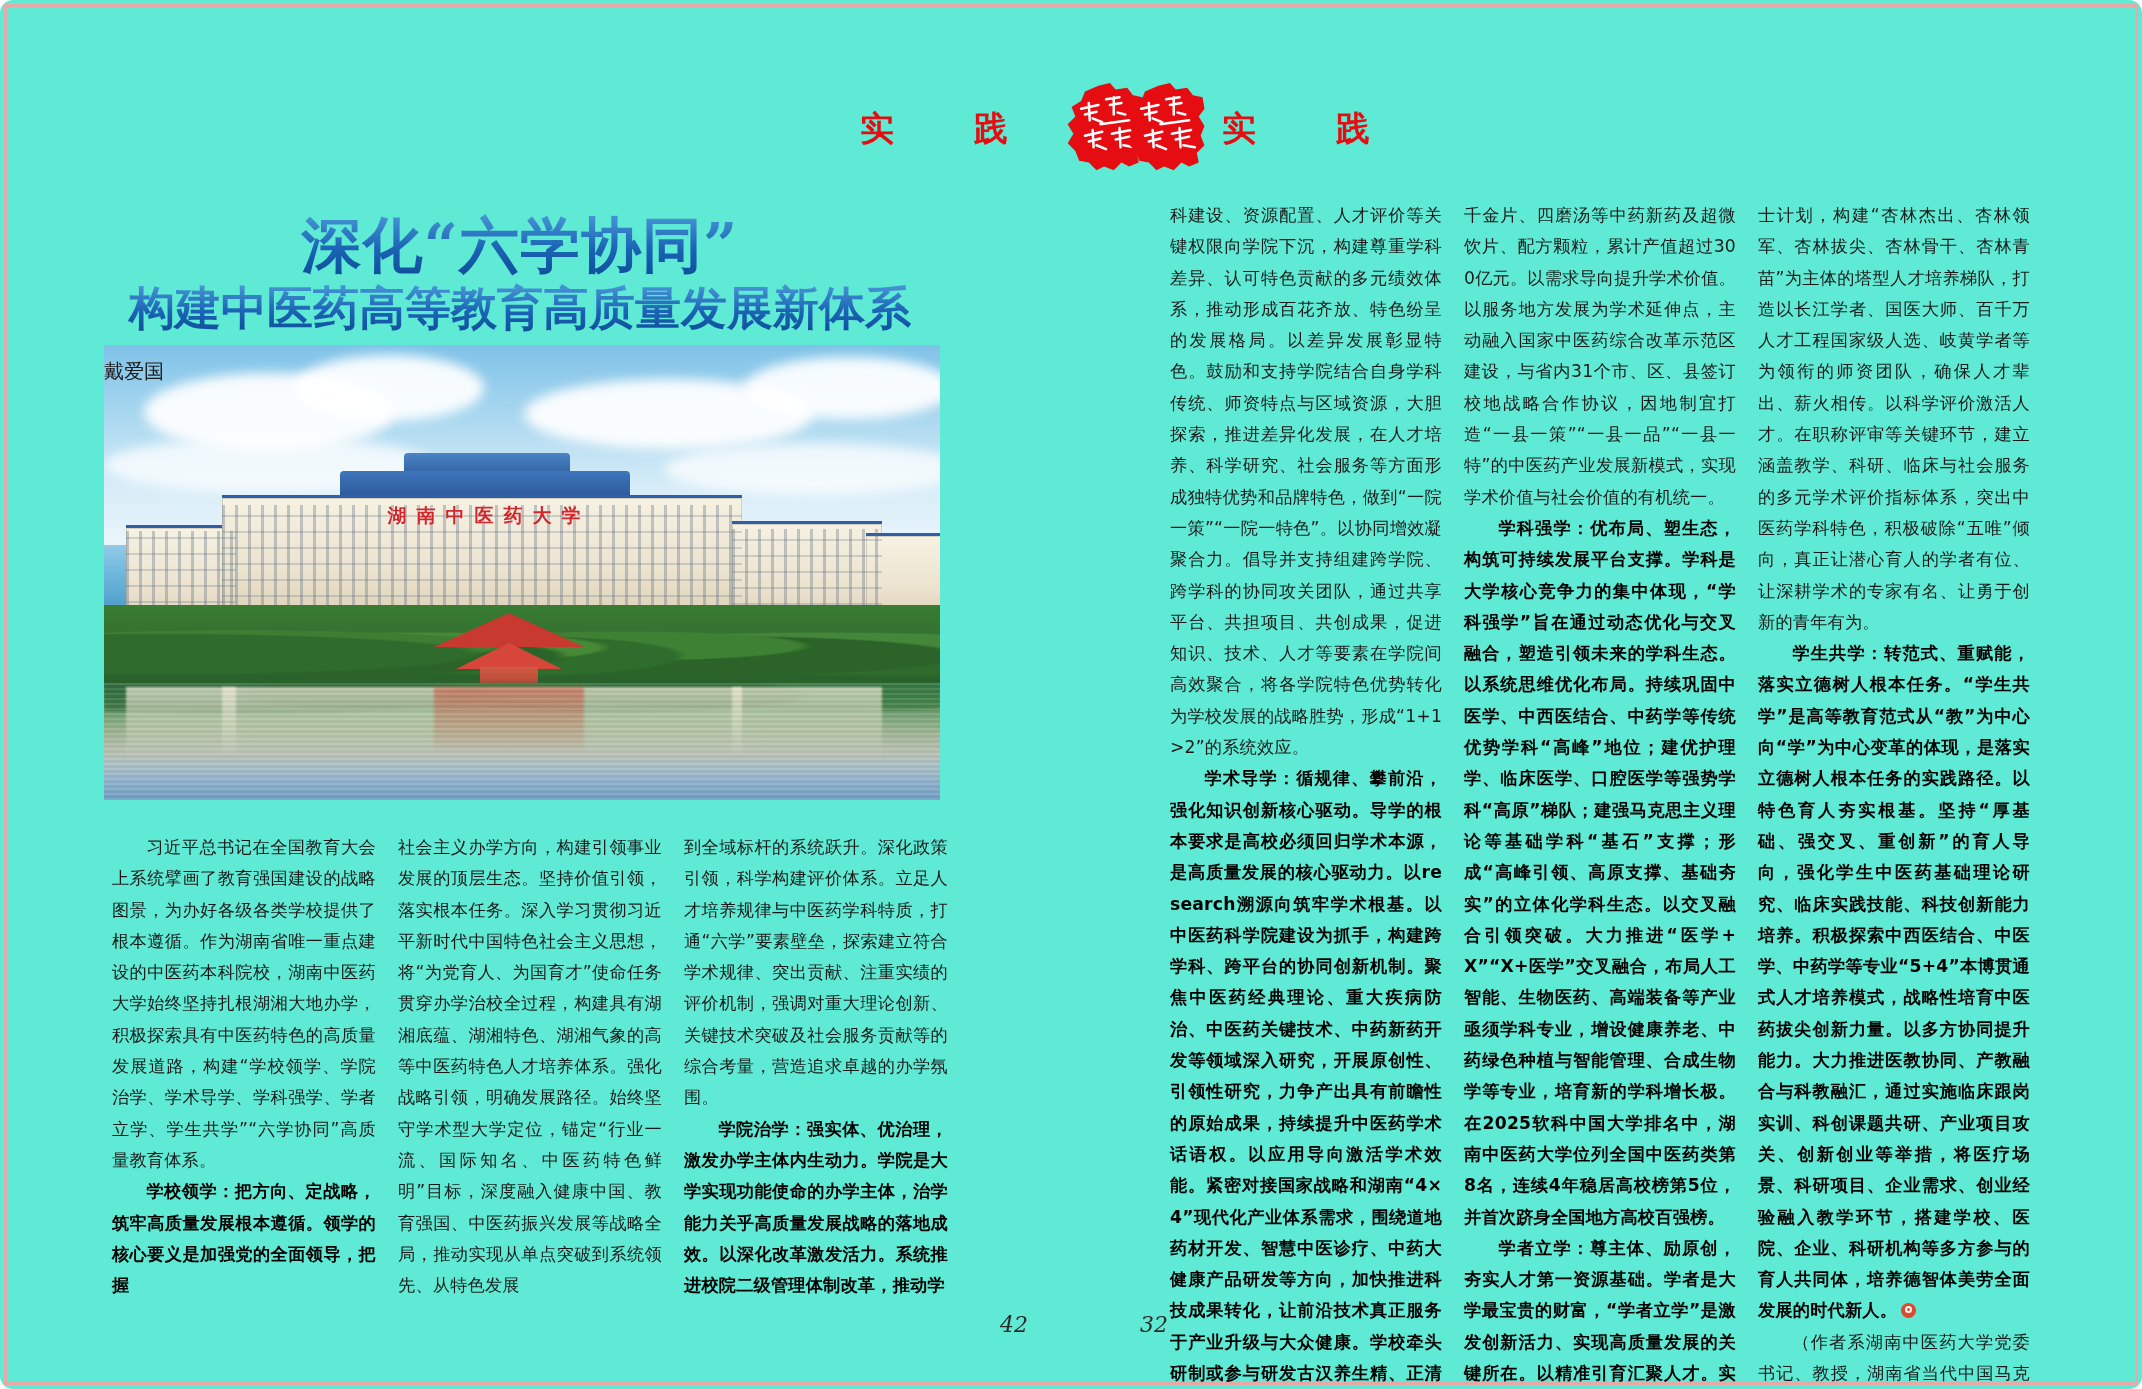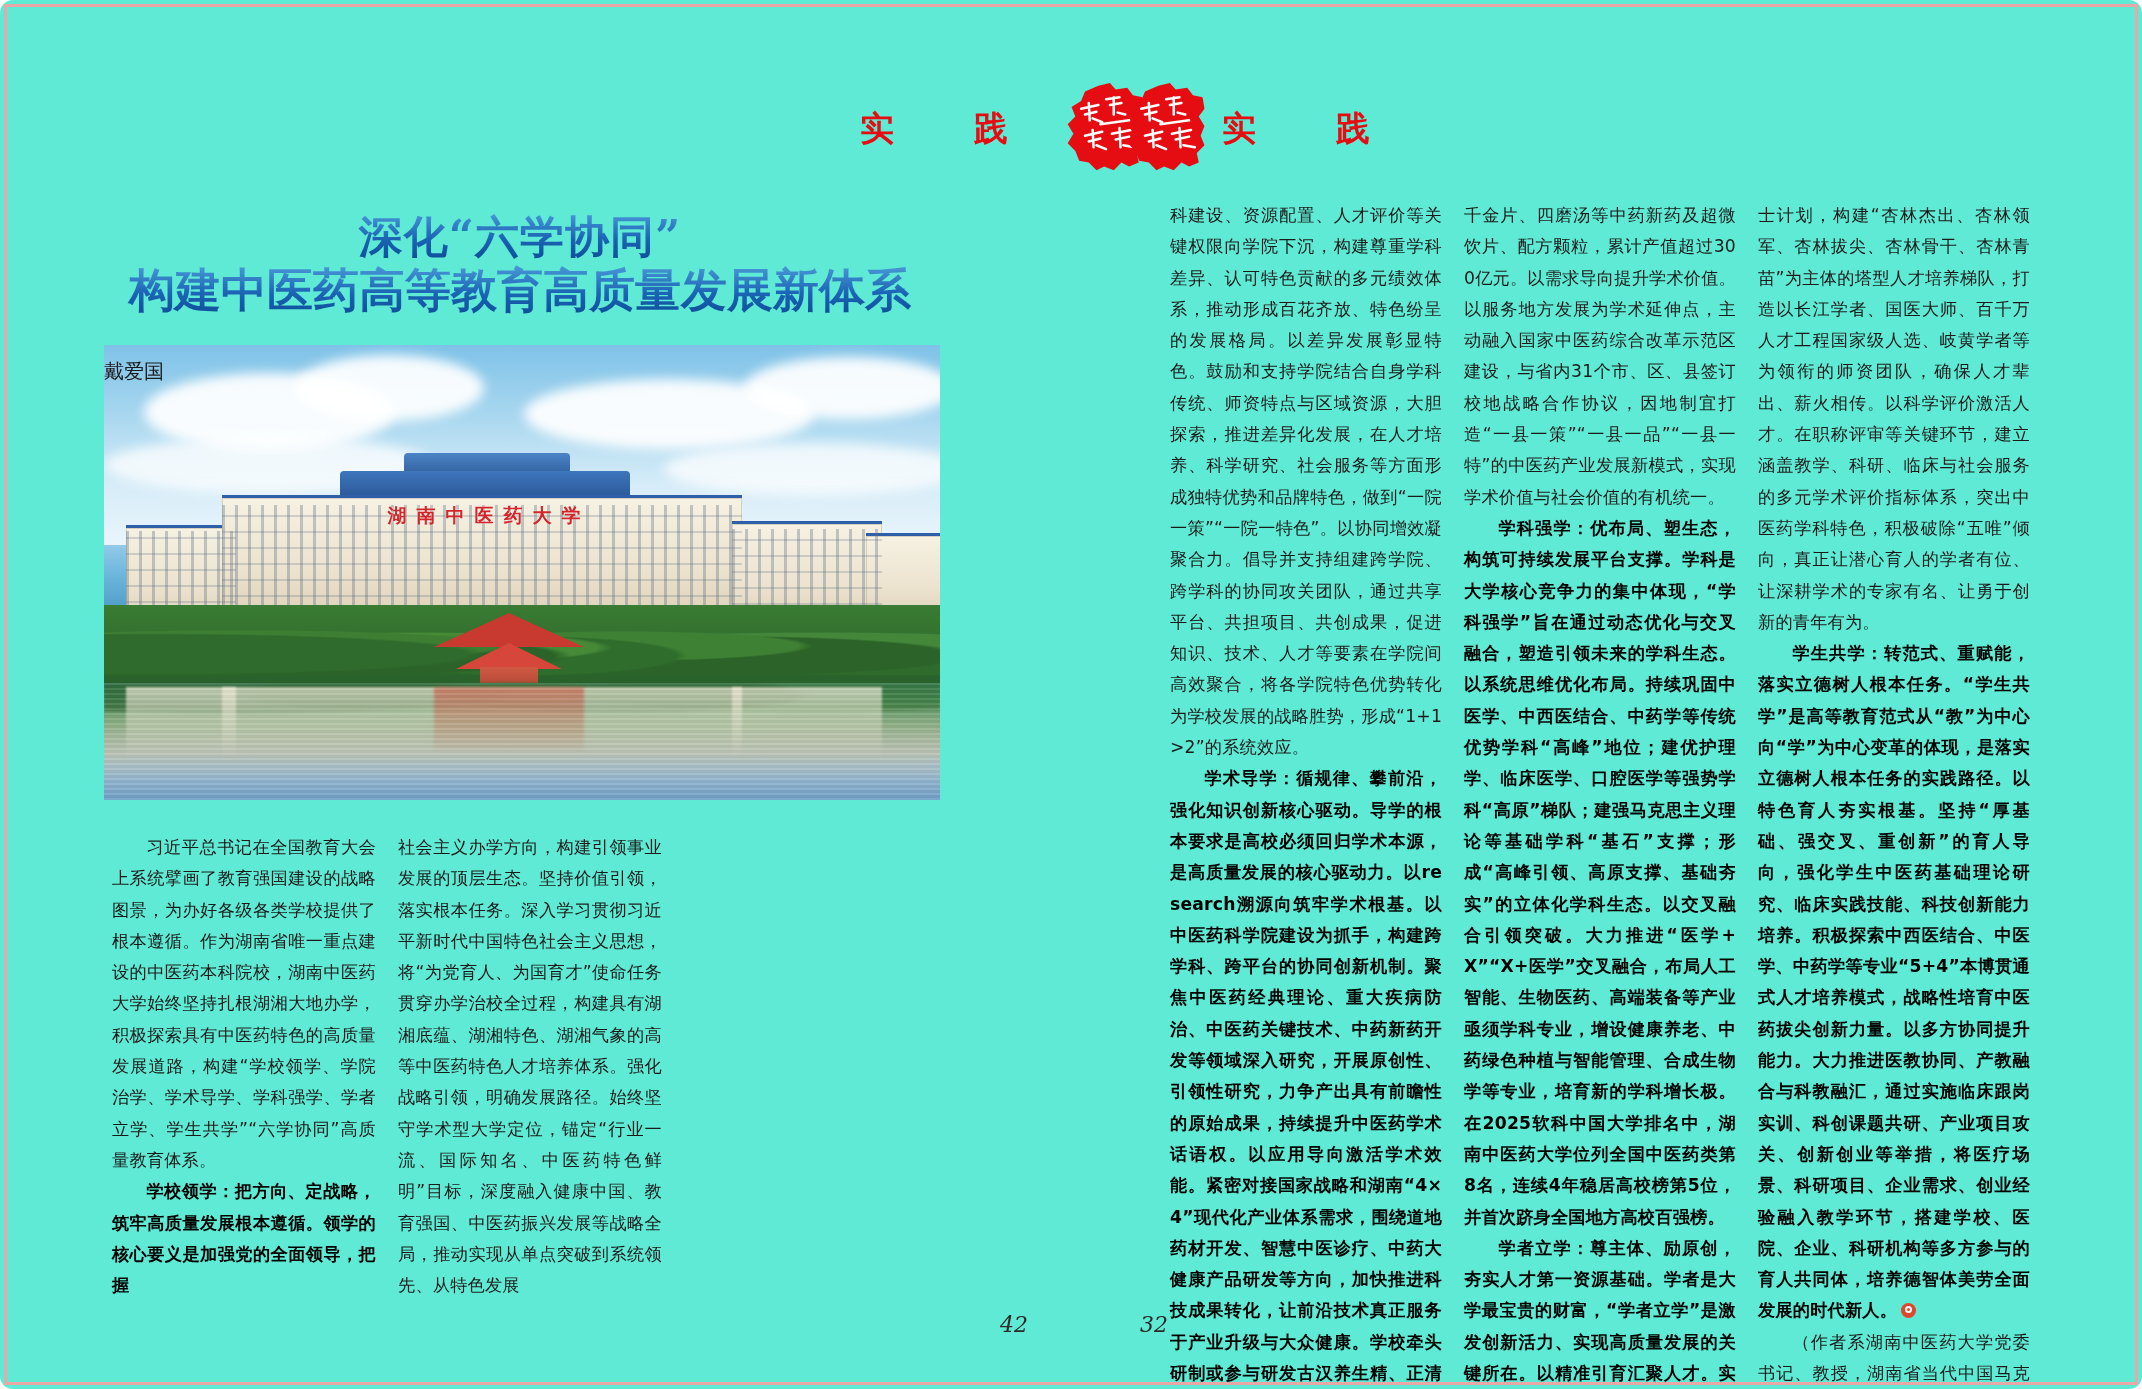--- a/index.html
+++ b/index.html
@@ -81,21 +81,21 @@
     font-family: "DejaVu Serif", "Liberation Serif", serif;
     font-weight: bold;
     color: #1b6fc0;
     background: linear-gradient(180deg, #4a9ad8 0%, #1b63b4 55%, #0d4d97 100%);
     -webkit-background-clip: text;
     background-clip: text;
     -webkit-text-fill-color: transparent;
     line-height: 1.12;
     white-space: nowrap;
   }
-  .title-line-1 { font-size: 44px; letter-spacing: 1px; }
+  .title-line-1 { font-size: 60px; letter-spacing: 1px; }
   .title-line-2 { font-size: 46px; letter-spacing: 0px; margin-top: 4px; }
 
   .hero {
     position: absolute;
     left: 104px;
     top: 345px;
     width: 836px;
     height: 455px;
     overflow: hidden;
     background: linear-gradient(180deg,#bfe0f4 0%, #d9ecf8 18%, #cfe6f5 30%, #9fd0ec 42%, #6fb8dd 50%, #4f9ec9 58%, #3d87b4 66%, #2f6f97 78%, #27597a 100%);
@@ -362,20 +362,24 @@
     <div class="byline">戴爱国</div>
 
     <div class="cols cols-31">
       <div class="col">
         <p>习近平总书记在全国教育大会上系统擘画了教育强国建设的战略图景，为办好各级各类学校提供了根本遵循。作为湖南省唯一重点建设的中医药本科院校，湖南中医药大学始终坚持扎根湖湘大地办学，积极探索具有中医药特色的高质量发展道路，构建“学校领学、学院治学、学术导学、学科强学、学者立学、学生共学”“六学协同”高质量教育体系。</p>
         <p><b>学校领学：把方向、定战略，筑牢高质量发展根本遵循。领学的核心要义是加强党的全面领导，把握</b></p>
       </div>
       <div class="col">
         <p class="cont">社会主义办学方向，构建引领事业发展的顶层生态。坚持价值引领，落实根本任务。深入学习贯彻习近平新时代中国特色社会主义思想，将“为党育人、为国育才”使命任务贯穿办学治校全过程，构建具有湖湘底蕴、湖湘特色、湖湘气象的高等中医药特色人才培养体系。强化战略引领，明确发展路径。始终坚守学术型大学定位，锚定“行业一流、国际知名、中医药特色鲜明”目标，深度融入健康中国、教育强国、中医药振兴发展等战略全局，推动实现从单点突破到系统领先、从特色发展</p>
       </div>
+      <div class="col">
+        <p class="cont">到全域标杆的系统跃升。深化政策引领，科学构建评价体系。立足人才培养规律与中医药学科特质，打通“六学”要素壁垒，探索建立符合学术规律、突出贡献、注重实绩的评价机制，强调对重大理论创新、关键技术突破及社会服务贡献等的综合考量，营造追求卓越的办学氛围。</p>
+        <p><b>学院治学：强实体、优治理，激发办学主体内生动力。学院是大学实现功能使命的办学主体，治学能力关乎高质量发展战略的落地成效。以深化改革激发活力。系统推进校院二级管理体制改革，推动学</b></p>
+      </div>
     </div>
 
     <div class="folio folio-31">42</div>
   </div>
 
   <div class="page page-right">
 
     <div class="runhead right-page" style="left:49px; top:78px;">
       <span class="seal">
         <svg viewBox="0 0 100 100" aria-hidden="true">

